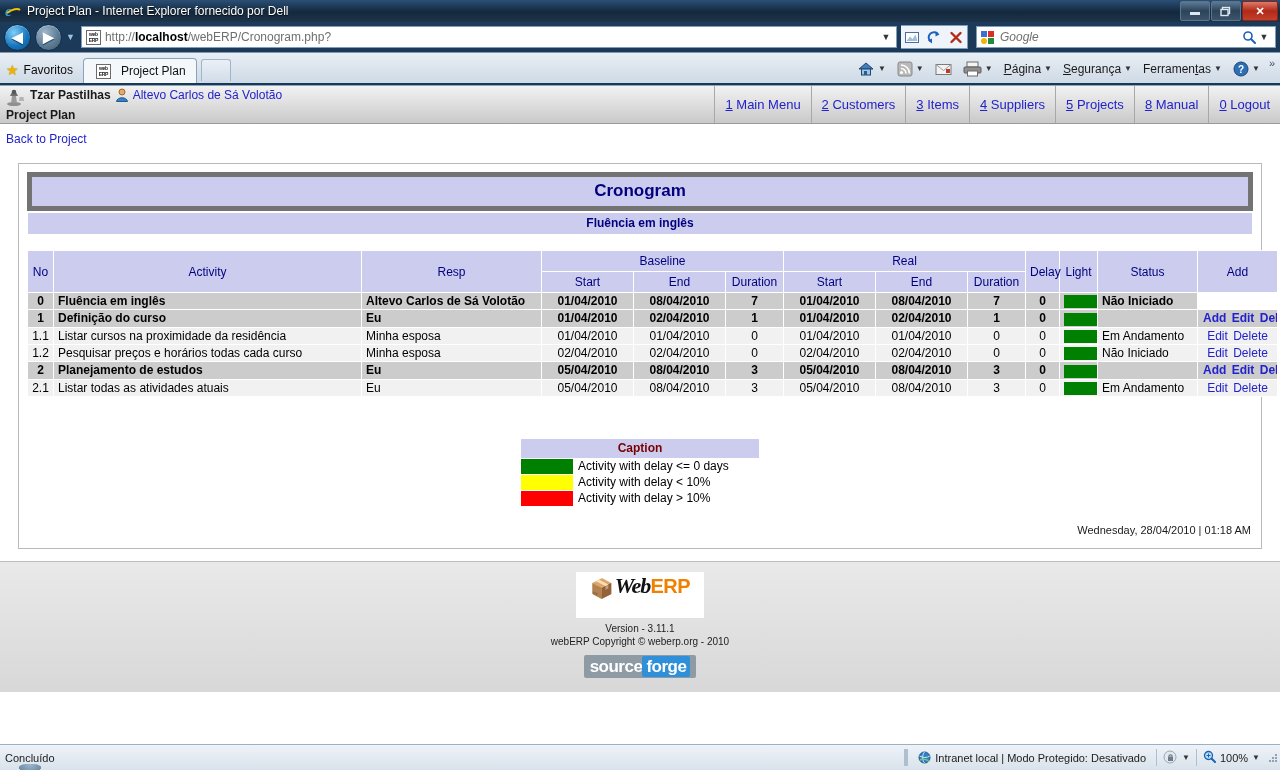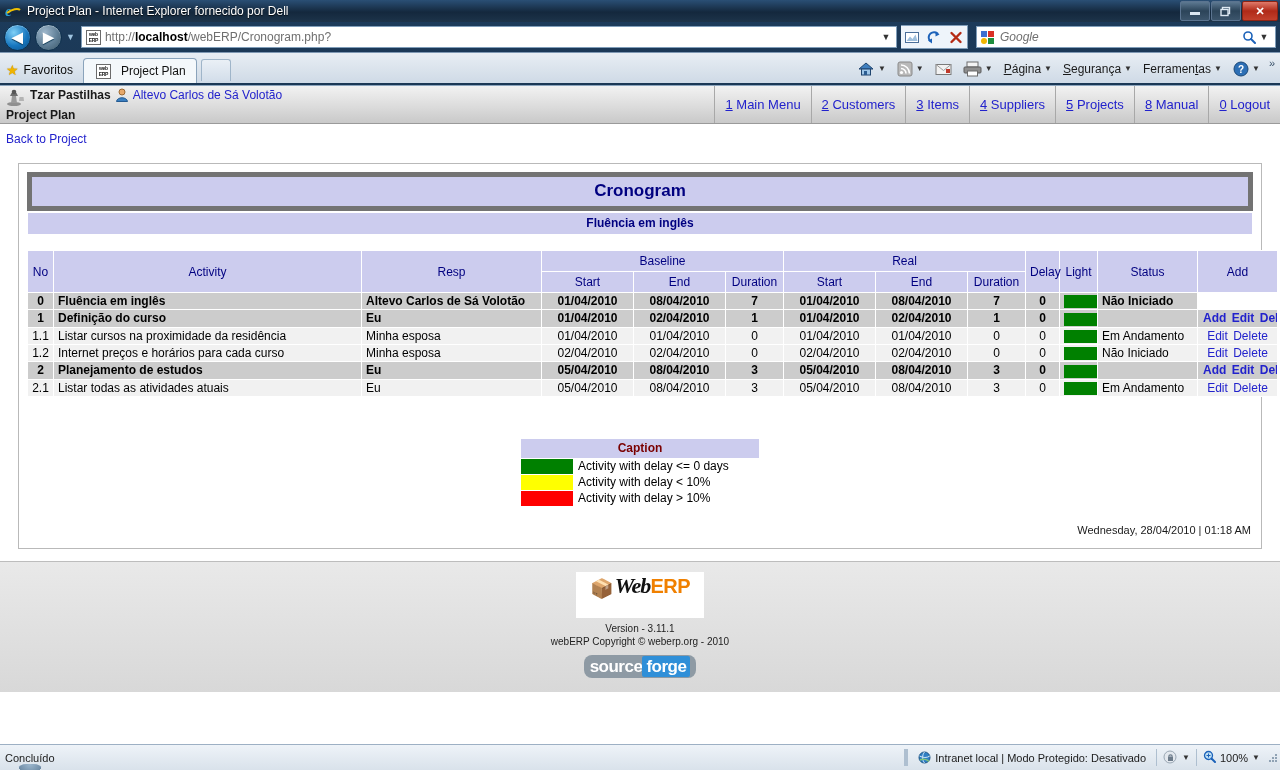--- a/index.html
+++ b/index.html
@@ -224,21 +224,21 @@
     font-size:22px;color:#111;letter-spacing:-1px;
   }
   .weberp-logo .e{
     font-family:"Liberation Sans",sans-serif;font-weight:bold;font-size:20px;
     color:#f08000;letter-spacing:-.5px;
   }
   .ver{font-size:10px;color:#222;margin-top:5px}
   .copy{font-size:10px;color:#222;margin-top:2px}
   .sf-logo{
     display:inline-block;margin-top:8px;background:#8e9aa4;
-    padding:3px 6px;border-radius:8px;line-height:1;
+    padding:3px 6px;border-radius:2px;line-height:1;
   }
   .sf-logo .s1{
     font-family:"Liberation Sans",sans-serif;font-weight:bold;font-size:17px;
     color:#ffffff;letter-spacing:-.5px;
   }
   .sf-logo .s2{
     font-family:"Liberation Sans",sans-serif;font-weight:bold;font-size:17px;
     color:#ffffff;background:#2f8fd8;padding:1px 4px;border-radius:2px;
     letter-spacing:-.5px;
   }
@@ -550,21 +550,21 @@
               <td class="c-date">01/04/2010</td>
               <td class="c-date">01/04/2010</td>
               <td class="c-num">0</td>
               <td class="c-num">0</td>
               <td style="text-align: center;"><span class="light" style="background: rgb(0, 128, 0);"></span></td>
               <td>Em Andamento</td>
               <td class="actions"><a>Edit</a> <a>Delete</a></td>
             </tr>
             <tr class="sub">
               <td class="c-no">1.2</td>
-              <td class="">Internet preços e horários para cada curso</td>
+              <td class="">Pesquisar preços e horários todas cada curso</td>
               <td class="">Minha esposa</td>
               <td class="c-date">02/04/2010</td>
               <td class="c-date">02/04/2010</td>
               <td class="c-num">0</td>
               <td class="c-date">02/04/2010</td>
               <td class="c-date">02/04/2010</td>
               <td class="c-num">0</td>
               <td class="c-num">0</td>
               <td style="text-align: center;"><span class="light" style="background: rgb(0, 128, 0);"></span></td>
               <td>Não Iniciado</td>

